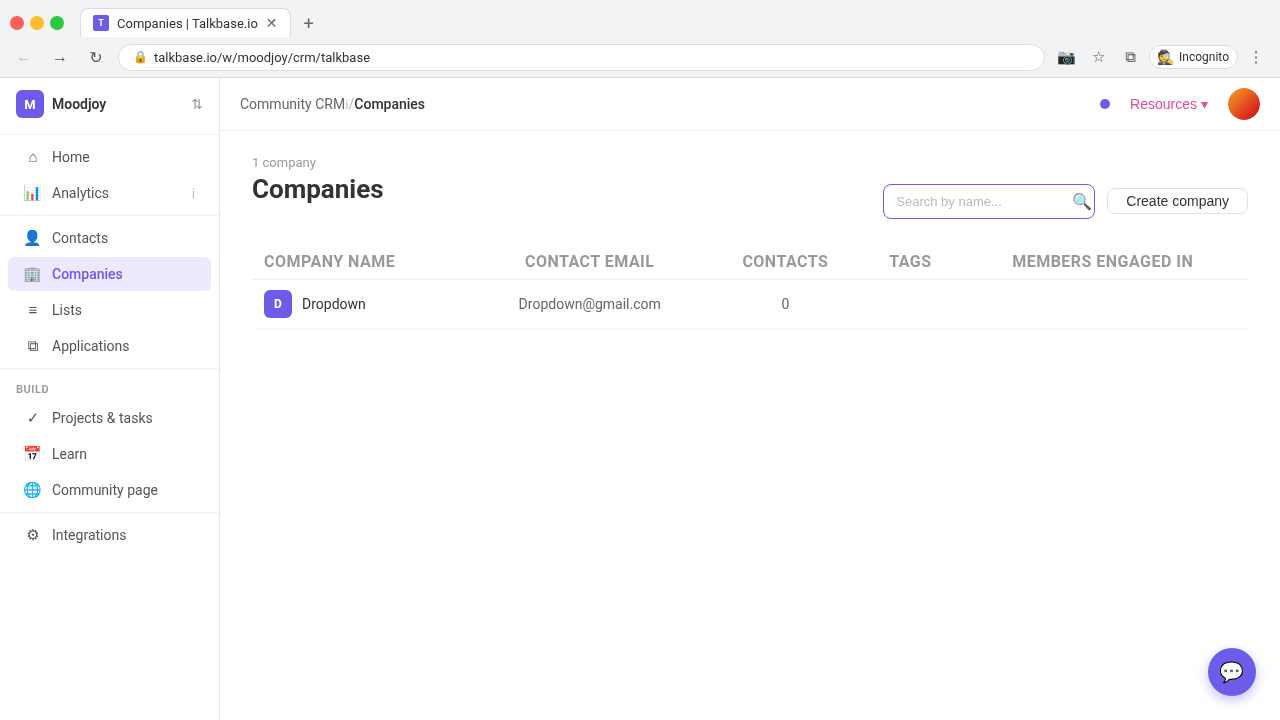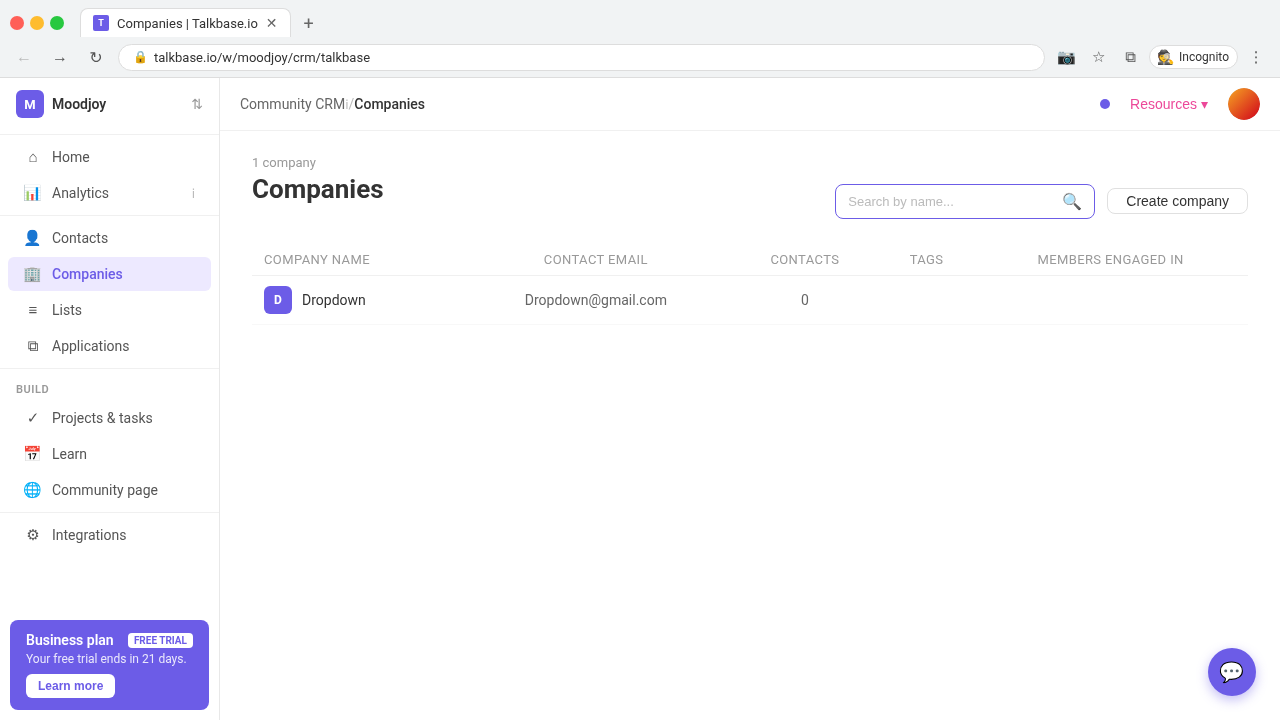--- a/index.html
+++ b/index.html
@@ -68,29 +68,29 @@
     .status-dot { width: 10px; height: 10px; background: #6c5ce7; border-radius: 50%; }
     .resources-btn { display: flex; align-items: center; gap: 4px; padding: 5px 10px; border: none; background: none; cursor: pointer; font-size: 14px; color: #ec4899; border-radius: 6px; }
     .avatar { width: 32px; height: 32px; border-radius: 50%; background: #ddd; overflow: hidden; display: flex; align-items: center; justify-content: center; cursor: pointer; }
     .avatar-img { width: 100%; height: 100%; background: linear-gradient(135deg, #f6a623, #d0021b); border-radius: 50%; }
 
     
     .content { flex: 1; padding: 24px 32px; overflow-y: auto; }
     .page-meta { font-size: 13px; color: #999; margin-bottom: 4px; }
     .page-title { font-size: 26px; font-weight: 700; color: #333; margin-bottom: 24px; }
     .content-header { display: flex; align-items: center; justify-content: space-between; margin-bottom: 16px; }
-    .search-box { display: flex; align-items: center; gap: 0; border: 1.5px solid #6c5ce7; border-radius: 8px; padding: 7px 12px; width: 260px; background: #fff; }
+    .search-box { display: flex; align-items: center; gap: 0; border: 1.5px solid #6c5ce7; border-radius: 8px; padding: 7px 12px; width: 212px; background: #fff; }
     .search-input { border: none; outline: none; font-size: 13px; color: #333; flex: 1; background: transparent; }
     .search-input::placeholder { color: #bbb; }
     .search-icon-btn { color: #999; cursor: pointer; font-size: 16px; }
     .create-btn { background: #fff; border: 1.5px solid #e0e0e0; border-radius: 8px; padding: 4px 18px; font-size: 14px; font-weight: 500; color: #333; cursor: pointer; }
 
     
     .table { width: 100%; border-collapse: collapse; }
-    .table th { text-align: left; font-size: 13px; font-weight: 400; color: #999; padding: 8px 12px; border-bottom: 1px solid #f0f0f0; text-transform: uppercase; letter-spacing: 0.03em; }
+    .table th { text-align: left; font-size: 16px; font-weight: 700; color: #999; padding: 8px 12px; border-bottom: 1px solid #f0f0f0; text-transform: uppercase; letter-spacing: 0.03em; }
     .table th:not(:first-child) { text-align: center; }
     .table td { padding: 10px 12px; font-size: 14px; color: #333; border-bottom: 1px solid #f8f8f8; }
     .table td:not(:first-child) { text-align: center; color: #666; }
     .company-cell { display: flex; align-items: center; gap: 10px; }
     .company-avatar { width: 28px; height: 28px; background: #6c5ce7; border-radius: 6px; display: flex; align-items: center; justify-content: center; color: white; font-size: 12px; font-weight: bold; flex-shrink: 0; }
     .company-name { font-weight: 400; color: #333; }
 
     
     .chat-fab { position: fixed; bottom: 24px; right: 24px; width: 48px; height: 48px; background: #6c5ce7; border-radius: 50%; display: flex; align-items: center; justify-content: center; cursor: pointer; box-shadow: 0 4px 12px rgba(108,92,231,0.4); color: white; font-size: 20px; }
   </style>
@@ -190,28 +190,20 @@
     </div>
 
     <div class="sidebar-divider"></div>
 
     <div class="sidebar-item">
       <span class="sidebar-item-icon">⚙</span>
       <span class="sidebar-item-label">Integrations</span>
     </div>
 
     <div style="height: 120px;"></div>
-    <div class="bottom-banner">
-      <div class="banner-header">
-        <span class="banner-title">Business plan</span>
-        <span class="banner-badge">FREE TRIAL</span>
-      </div>
-      <p class="banner-text">Your free trial ends in 21 days.</p>
-      <button class="banner-btn">Learn more</button>
-    </div>
   </div>
 
   <div class="main">
 
     <div class="topbar">
       <div class="breadcrumb">
         <span class="breadcrumb-link">Community CRM</span>
         <span class="breadcrumb-info">ℹ</span>
         <span class="breadcrumb-sep">/</span>
         <span class="breadcrumb-current">Companies</span>

